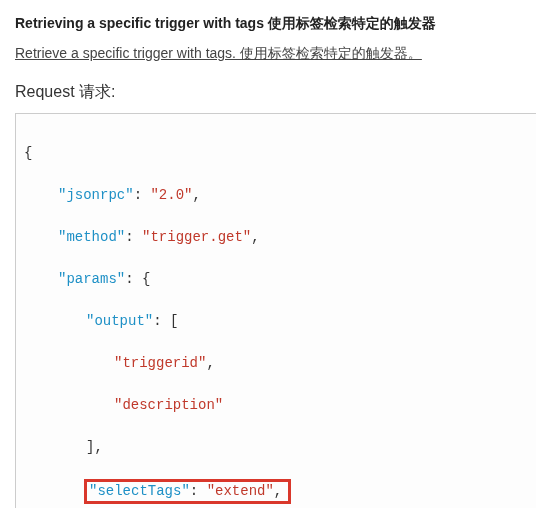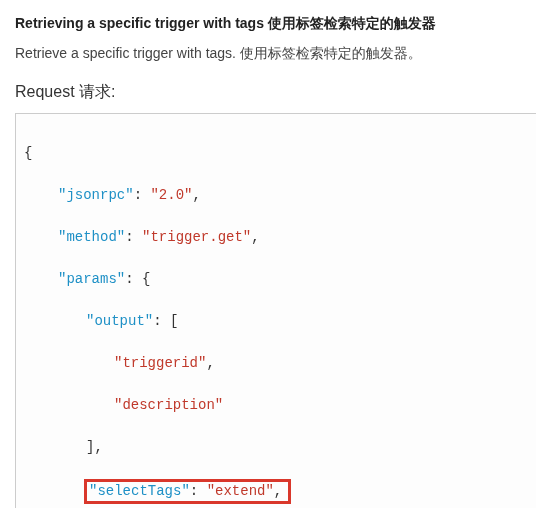--- a/index.html
+++ b/index.html
@@ -16,20 +16,21 @@
     font-weight: bold;
     font-size: 14px;
     margin-bottom: 10px;
     color: #222;
   }
   .description {
     font-size: 14px;
     color: #444;
     margin-bottom: 18px;
     line-height: 1.5;
+    text-decoration: underline;
   }
   .request-label {
     font-size: 16px;
     color: #333;
     margin-bottom: 10px;
   }
   .code-block {
     border: 1px solid #ccc;
     border-right: none;
     background: #fdfdfd;

